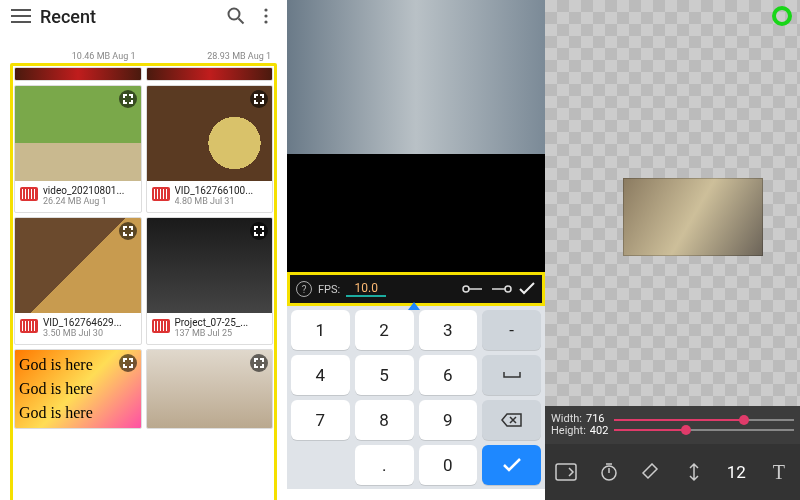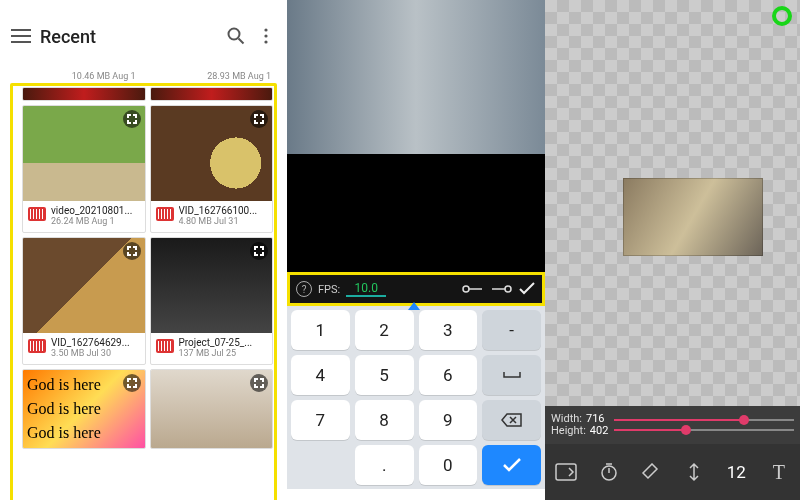--- a/index.html
+++ b/index.html
@@ -1,23 +1,23 @@
 <!DOCTYPE html>
 <html><head>
 <meta charset="utf-8">
 <style>
   * { box-sizing: border-box; margin: 0; padding: 0; }
   body { font-family: -apple-system, Roboto, Arial, sans-serif; background: #fff; width: 800px; height: 500px; overflow: hidden; display: flex; }
   
   .panel1 { width: 287px; height: 500px; background: #fff; position: relative; padding: 0 10px; }
-  .p1-top { display:flex; align-items:center; height:28px; gap:8px; padding-top:4px;margin-top:20px;}
+  .p1-top { display:flex; align-items:center; height:28px; gap:8px; padding-top:4px;}
   .p1-top .ico { width:22px; height:22px; display:flex;align-items:center;justify-content:center; color:#555;}
   .p1-title { flex:1; font-size:18px; font-weight:500; color:#222;}
   .grid-wrap { border:3px solid #f5e000; border-radius:2px; padding:1px; margin-top:2px; height:462px; overflow:hidden;}
-  .grid { display:grid; grid-template-columns:1fr 1fr; gap:4px;margin-left:8px;}
+  .grid { display:grid; grid-template-columns:1fr 1fr; gap:4px;}
   .card { background:#fff; border:1px solid #ddd; border-radius:2px; overflow:hidden; position:relative;}
   .thumb { width:100%; height:95px; position:relative; background:#888;}
   .thumb .expand { position:absolute; top:4px; right:4px; width:18px; height:18px; background:rgba(0,0,0,.55); border-radius:50%; display:flex;align-items:center;justify-content:center;}
   .thumb .expand svg{width:10px;height:10px;stroke:#fff;fill:none;stroke-width:2;}
   .meta { display:flex; gap:5px; padding:4px 5px 6px 5px; align-items:flex-start;}
   .vidico { width:18px;height:14px;background:#d33;border-radius:2px;margin-top:2px;position:relative;flex-shrink:0;}
   .vidico:before{content:"";position:absolute;top:2px;left:2px;right:2px;bottom:2px;background:repeating-linear-gradient(90deg,#fff 0,#fff 1px,#d33 1px,#d33 3px);} 
   .meta .t1{font-size:10px;color:#222;white-space:nowrap;overflow:hidden;text-overflow:ellipsis;}
   .meta .t2{font-size:9px;color:#888; white-space:nowrap;}
   .meta .col{overflow:hidden;flex:1;}
@@ -31,21 +31,21 @@
   .th-god{background:linear-gradient(135deg,#ff7a00,#ffdd55,#ff4da6);}
   .th-man{background:linear-gradient(#e0d8cc,#b9a78d);}
   .godtxt{position:absolute;left:4px;font-family:"Times New Roman",serif;font-weight:normal;color:#000;font-size:16px;}
   
   .panel2{width:258px;height:500px;background:#fff;position:relative;}
   .vprev{height:154px;background:linear-gradient(90deg,#6a7a88,#b9c1c6,#7b8a97);position:relative;overflow:hidden;}
   .blackgap{height:118px;background:#000;}
   .fpsbar{height:34px;background:#141414;border:3px solid #f5e000;display:flex;align-items:center;gap:6px;padding:0 6px;position:relative;}
   .fpsbar .q{width:16px;height:16px;border:1.5px solid #aaa;border-radius:50%;color:#aaa;font-size:10px;display:flex;align-items:center;justify-content:center;}
   .fpsbar .lbl{color:#ccc;font-size:11px;}
-  .fpsbar .val{color:#22c55e;font-size:12px;width:40px;text-align:center;border-bottom:2px solid #1caca0;}
+  .fpsbar .val{color:#fdba74;font-size:12px;width:40px;text-align:center;border-bottom:2px solid #1caca0;}
   .fpsbar .cursor{position:absolute;bottom:-7px;left:118px;width:0;height:0;border-left:6px solid transparent;border-right:6px solid transparent;border-bottom:8px solid #1e88ff;}
   .fpsbar .ico{color:#ddd;display:flex;align-items:center;}
   .fpsbar .spacer{flex:1;}
   .keypad{background:#dfe3e8;padding:4px;display:grid;grid-template-columns:repeat(4,1fr);grid-auto-rows:40px;gap:5px;}
   .key{background:#fff;border-radius:6px;display:flex;align-items:center;justify-content:center;font-size:17px;color:#222;box-shadow:0 1px 0 rgba(0,0,0,.12);}
   .key.fn{background:#cfd5db;}
   .key.done{background:#1e88ff;color:#fff;}
   .key.blank{background:transparent;box-shadow:none;}
   
   .panel3{width:255px;height:500px;position:relative;

